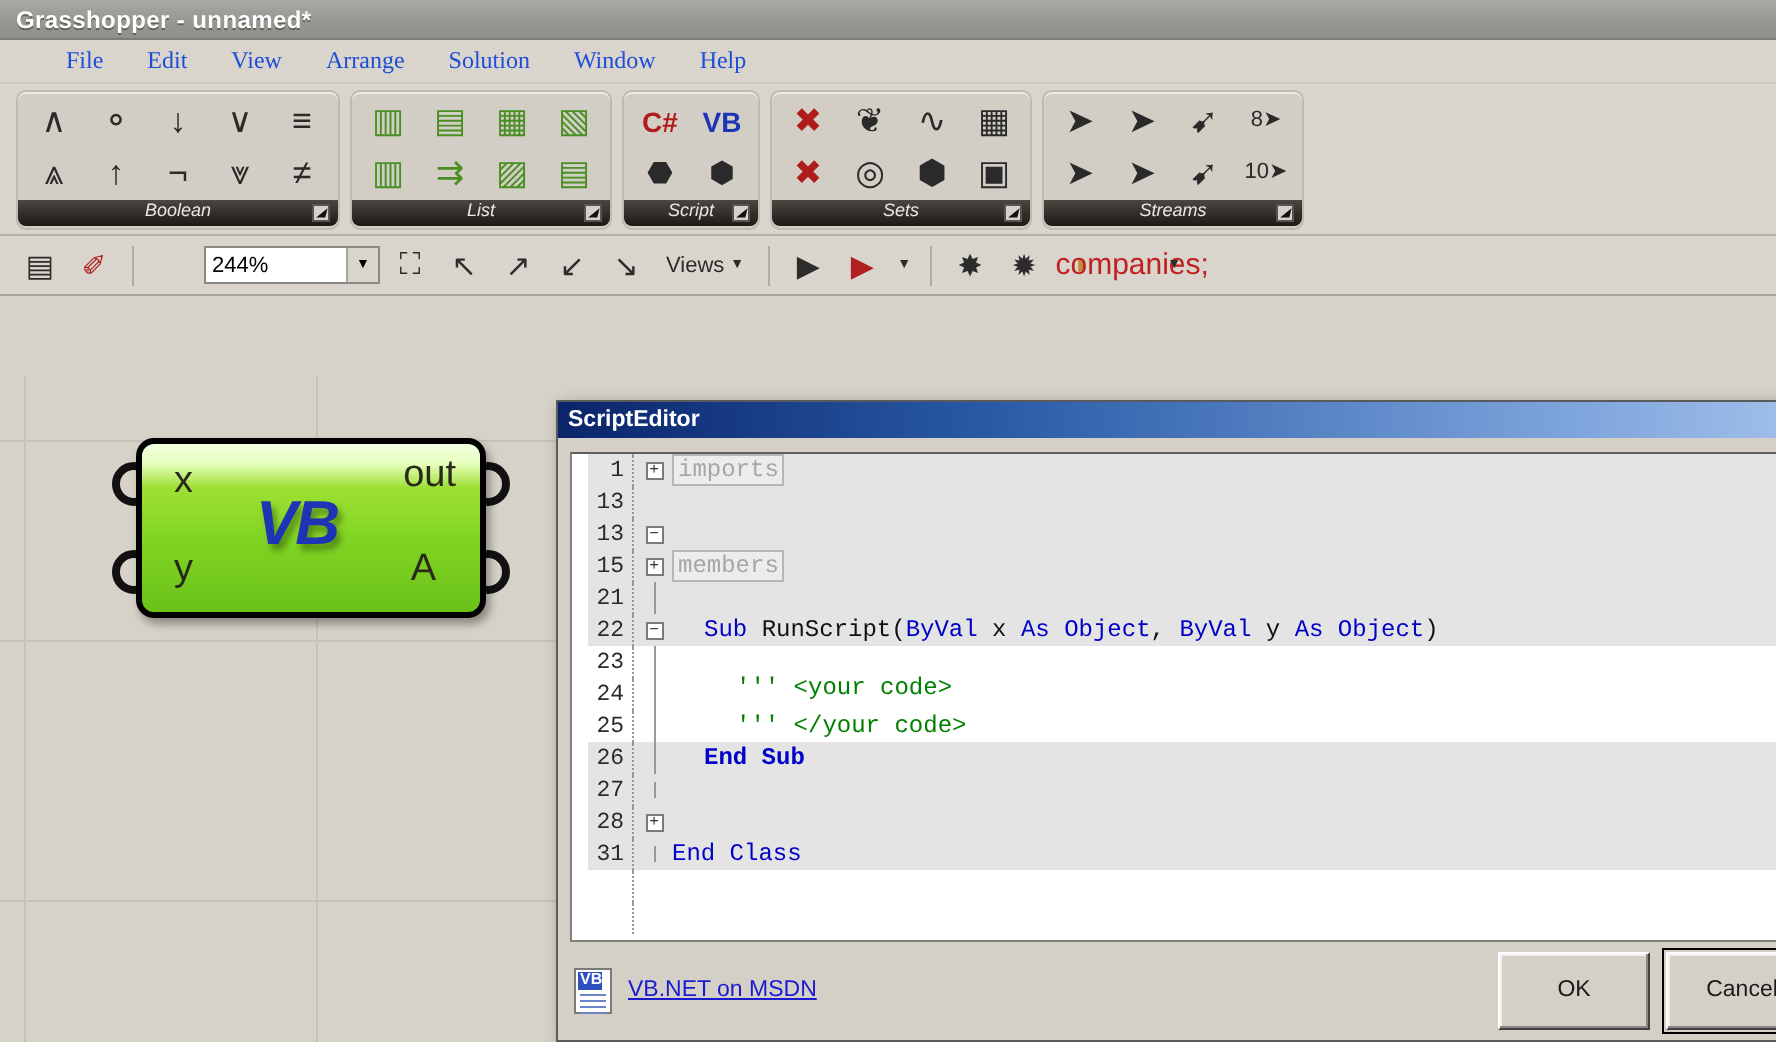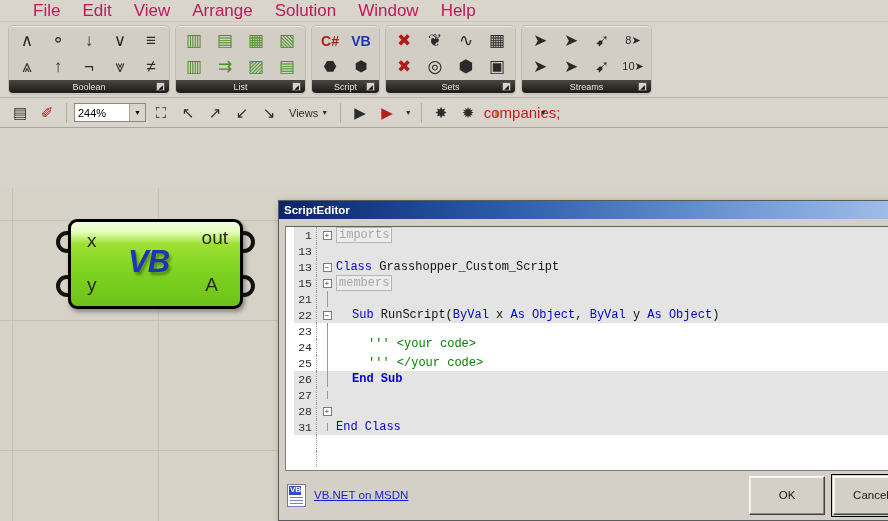--- a/index.html
+++ b/index.html
@@ -29,21 +29,21 @@
     letter-spacing:.2px;
     text-shadow: 0 1px 0 rgba(0,0,0,.35);
   }
 
   
   .menubar {
     height: 22px; background:#d9d5cc;
     display:flex; align-items:center; padding-left:22px;
     border-bottom:1px solid #cdc9c0;
   }
-  .menuitem { padding: 2px 11px; color:#be185d; font-size:17px; cursor:default; }
+  .menuitem { padding: 2px 11px; color:#1d4ed8; font-size:12px; cursor:default;font-family:Liberation Serif, serif; }
 
   
   .tabbar {
     height:22px; background:#d9d5cc; position:relative;
     display:flex; align-items:flex-end; padding-left:14px;
     border-bottom:1px solid #a9a59c;
   }
   .tab {
     font-size:12px; color:#242424; padding:3px 12px 3px 12px;
     position:relative; top:1px; cursor:default;
@@ -79,22 +79,23 @@
     width:30px; height:23px;
     display:flex; align-items:center; justify-content:center;
     font-size:17px; color:#2a2a2a; cursor:default;
     line-height:1;
   }
   .grouplabel {
     height:13px; margin:1px -3px 1px -3px;
     background: linear-gradient(to bottom,#4a4640,#1c1a17);
     border-radius:0 0 4px 4px;
     color:#e8e6e0; font-size:9px;
-    display:flex; align-items:center; justify-content:center;
+    display:flex; align-items:flex-start; justify-content:center;
     position:relative;
+    font-style:italic;
   }
   .grouplabel .exp {
     position:absolute; right:4px; top:2px;
     width:9px; height:9px; background:#d6d2c9; border:1px solid #555;
     display:flex; align-items:center; justify-content:center;
     font-size:6px; color:#111; line-height:1;
   }
 
   
   .toolbar2 {
@@ -102,22 +103,22 @@
     display:flex; align-items:center; gap:3px;
     padding-left:8px;
     border-bottom:1px solid #a9a59c;
   }
   .tb-ic {
     width:24px; height:22px; display:flex; align-items:center; justify-content:center;
     font-size:15px; color:#2c2c2c; cursor:default;
   }
   .sep { width:1px; height:20px; background:#b0aca3; margin:0 4px; }
   .zoomwrap {
-    width:72px; height:19px; background:#fff; border:1px solid #8a8a85;
-    display:flex; align-items:center; position:relative;
+    width:88px; height:19px; background:#fff; border:1px solid #8a8a85;
+    display:flex; align-items:center; position:relative;margin-left:28px;
   }
   .zoomwrap input {
     border:none; outline:none; width:48px; font-size:11px;
     font-family:"Liberation Sans",sans-serif; padding-left:3px; background:transparent;
   }
   .zoomwrap .arrow {
     position:absolute; right:0; top:0; bottom:0; width:16px;
     background:#d9d5cc; border-left:1px solid #a9a59c;
     display:flex; align-items:center; justify-content:center; font-size:7px;
   }
@@ -253,20 +254,23 @@
     display:flex; align-items:center; justify-content:center;
     cursor:default;
   }
   .btn.focus { outline:1px solid #000; outline-offset:1px; }
 </style>
 </head>
 <body>
 
 <div id="app">
 
+  <div class="titlebar">
+    <span class="tt">Grasshopper - unnamed*</span>
+  </div>
 
   <div class="menubar" id="menubar">
       <div class="menuitem">File</div>
       <div class="menuitem">Edit</div>
       <div class="menuitem">View</div>
       <div class="menuitem">Arrange</div>
       <div class="menuitem">Solution</div>
       <div class="menuitem">Window</div>
       <div class="menuitem">Help</div>
     </div>
@@ -446,21 +450,21 @@
     <div class="dlg-title">
       <span>ScriptEditor</span>
     </div>
 
     <div class="dlg-body">
       <div class="editor">
         <div class="gutter-left"></div>
         <div class="codearea" id="codearea">
             <div class="cline shade"><span class="lnum">1</span><span class="lsep"></span><span class="fold"><span class="foldbox">+</span></span><span class="ctext" style="padding-left: 2px;"><span class="collapsed">imports</span></span></div>
             <div class="cline shade"><span class="lnum">13</span><span class="lsep"></span><span class="fold"></span><span class="ctext" style="padding-left: 2px;"></span></div>
-            <div class="cline shade"><span class="lnum">13</span><span class="lsep"></span><span class="fold"><span class="foldbox">−</span></span><span class="ctext" style="padding-left: 2px;"><span class="kw">Class </span><span class="id">Grasshopper_Custom_Script</span></span></div>
+            <div class="cline shade"><span class="lnum">13</span><span class="lsep"></span><span class="fold"><span class="foldbox">−</span></span></div>
             <div class="cline shade"><span class="lnum">15</span><span class="lsep"></span><span class="fold"><span class="foldbox">+</span></span><span class="ctext" style="padding-left: 2px;"><span class="collapsed">members</span></span></div>
             <div class="cline shade"><span class="lnum">21</span><span class="lsep"></span><span class="fold"><span class="foldline"></span></span><span class="ctext" style="padding-left: 2px;"></span></div>
             <div class="cline shade"><span class="lnum">22</span><span class="lsep"></span><span class="fold"><span class="foldbox">−</span></span><span class="ctext" style="padding-left: 18px;"><span class="kw">Sub </span><span class="id">RunScript(</span><span class="kw">ByVal </span><span class="id">x </span><span class="kw">As </span><span class="kw">Object</span><span class="id">, </span><span class="kw">ByVal </span><span class="id">y </span><span class="kw">As </span><span class="kw">Object</span><span class="id">)</span></span></div>
             <div class="cline plain"><span class="lnum">23</span><span class="lsep"></span><span class="fold"><span class="foldline"></span></span><span class="ctext" style="padding-left: 34px; margin-top: 25px;"><span class="com">''' &lt;your code&gt;</span></span></div>
             <div class="cline plain"><span class="lnum">24</span><span class="lsep"></span><span class="fold"><span class="foldline"></span></span><span class="ctext" style="padding-left: 2px;"></span></div>
             <div class="cline plain"><span class="lnum">25</span><span class="lsep"></span><span class="fold"><span class="foldline"></span></span><span class="ctext" style="padding-left: 34px;"><span class="com">''' &lt;/your code&gt;</span></span></div>
             <div class="cline shade"><span class="lnum">26</span><span class="lsep"></span><span class="fold"><span class="foldline"></span></span><span class="ctext" style="padding-left: 18px; font-weight: bold;"><span class="kw">End Sub</span></span></div>
             <div class="cline shade"><span class="lnum">27</span><span class="lsep"></span><span class="fold"><span class="foldline" style="height: 8px; align-self: flex-start;"></span></span><span class="ctext" style="padding-left: 2px;"></span></div>
             <div class="cline shade"><span class="lnum">28</span><span class="lsep"></span><span class="fold"><span class="foldbox">+</span></span></div>
             <div class="cline shade"><span class="lnum">31</span><span class="lsep"></span><span class="fold"><span class="foldline" style="height: 8px; align-self: flex-start;"></span></span><span class="ctext" style="padding-left: 2px;"><span class="kw">End Class</span></span></div>

